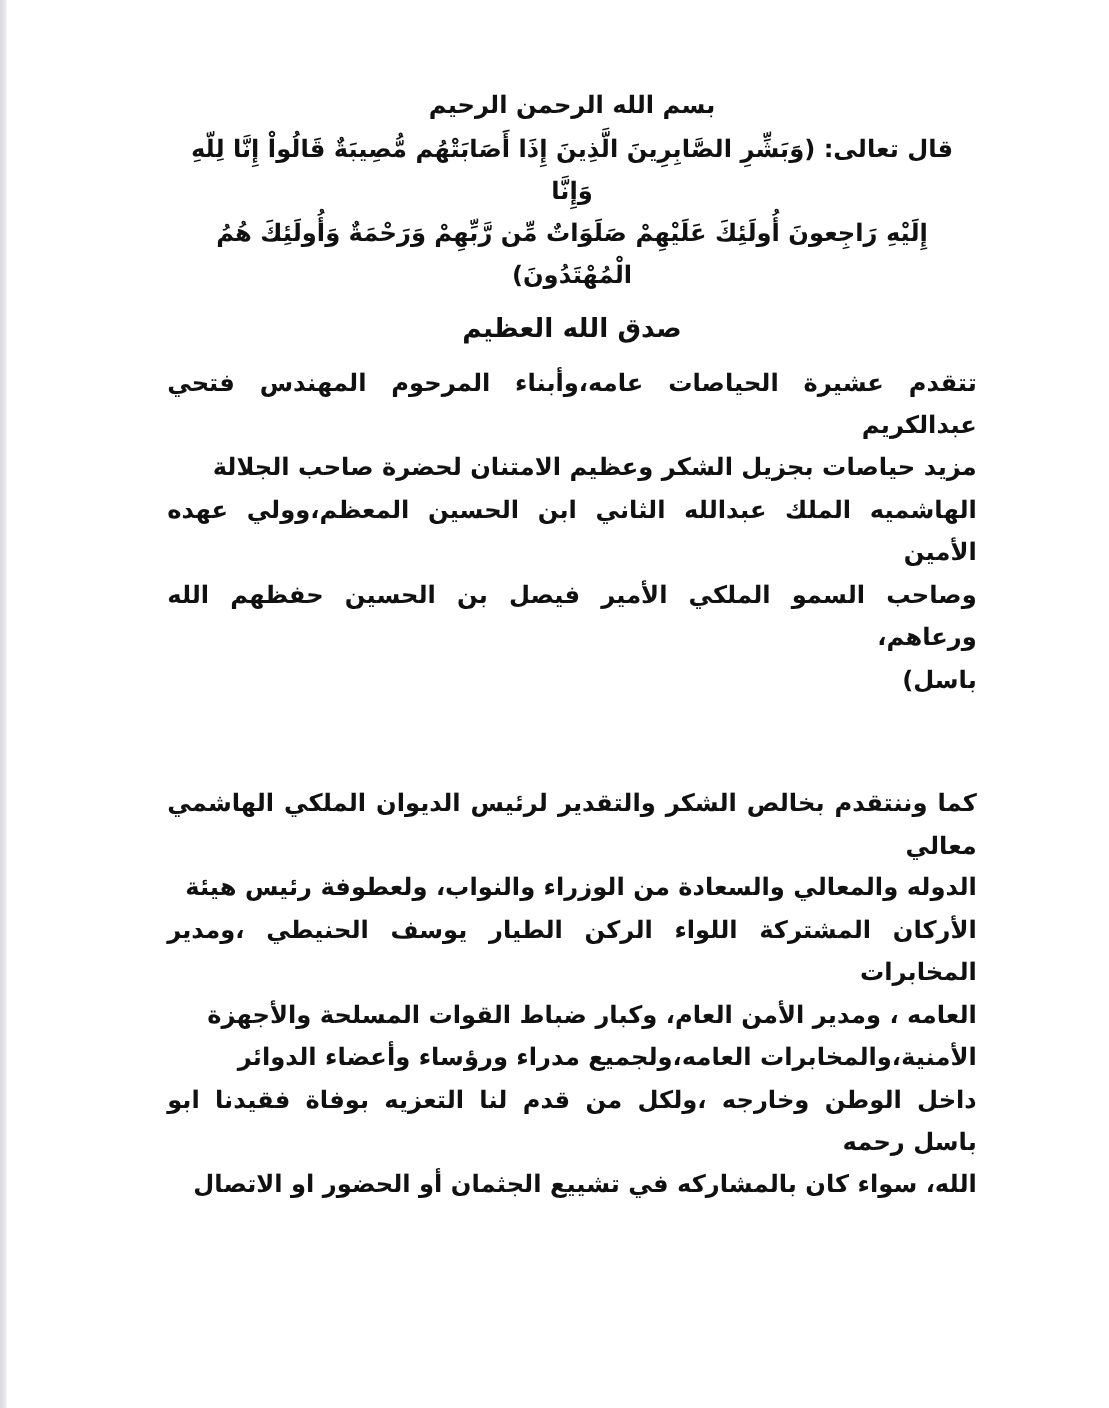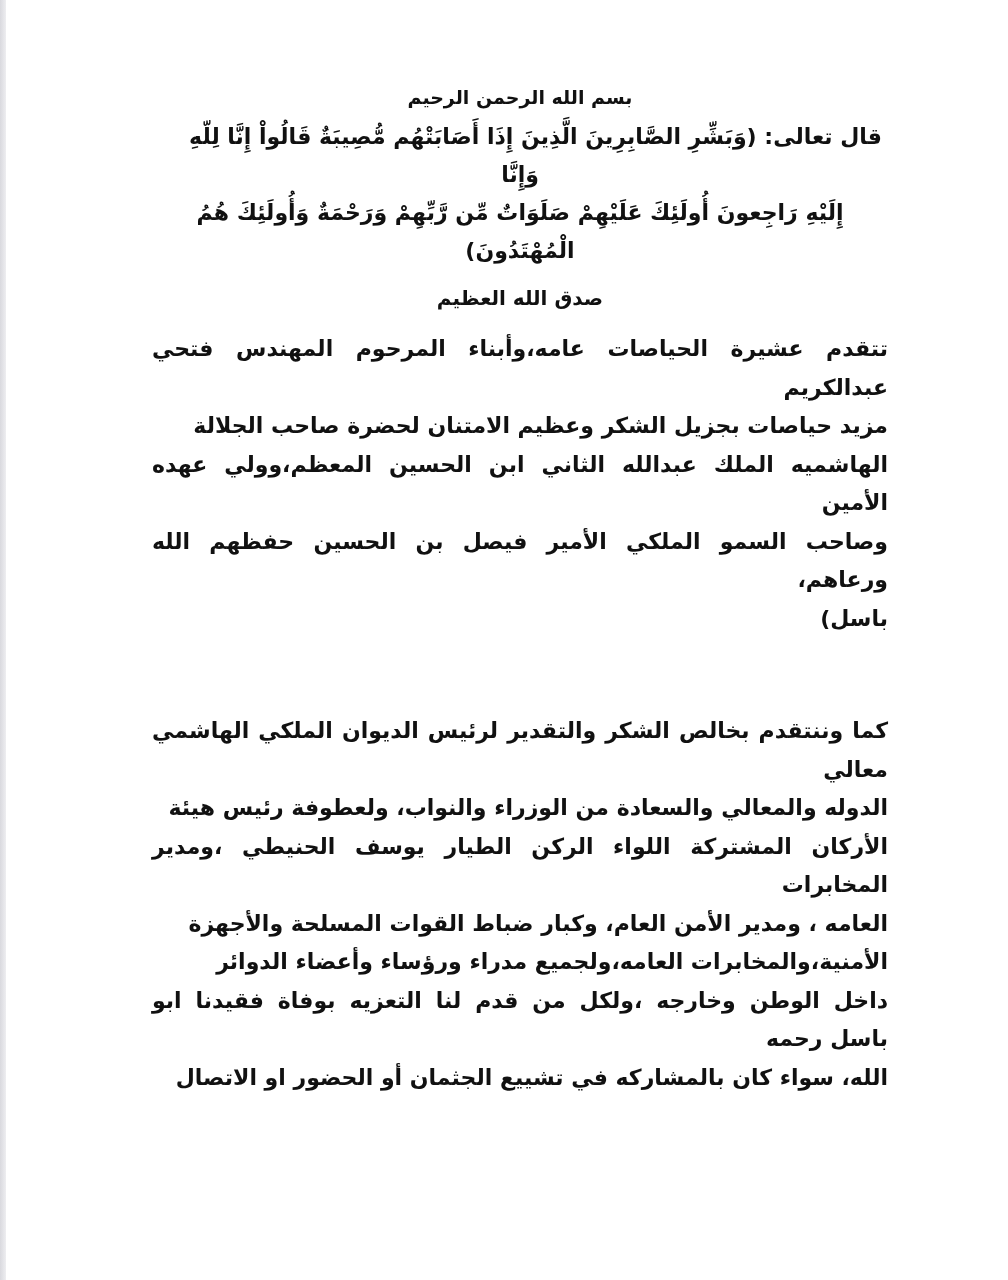--- a/index.html
+++ b/index.html
@@ -29,33 +29,32 @@
       direction: rtl;
       text-align: justify;
       text-align-last: right;
     }
     .center {
       text-align: center;
       text-align-last: center;
       font-weight: bold;
     }
     .basmala {
-      font-size: 19px;
+      font-size: 22px;
       line-height: 34px;
       margin: 0 0 4px 0;
     }
     .verse {
       font-size: 22px;
       line-height: 38px;
       margin: 0;
       padding: 0 6px;
-      text-align: right;
     }
     .sadaq {
-      font-size: 20px;
+      font-size: 24px;
       line-height: 36px;
       margin: 10px 0 14px 0;
     }
     .para {
       font-size: 22px;
       font-weight: bold;
       line-height: 38.5px;
       margin: 0;
     }
     .para.p1 { margin-bottom: 74px; }

